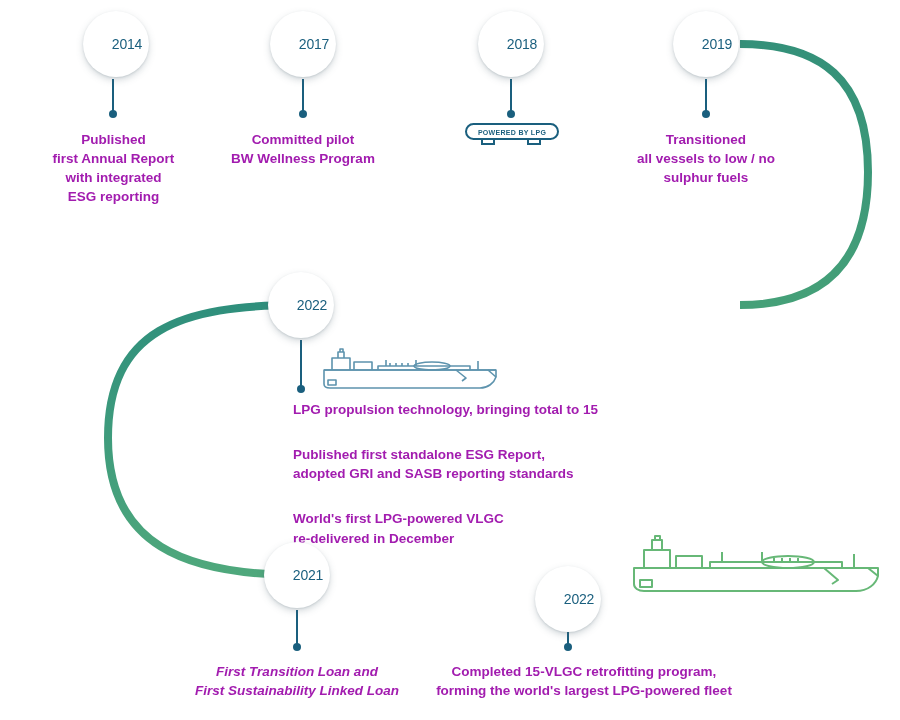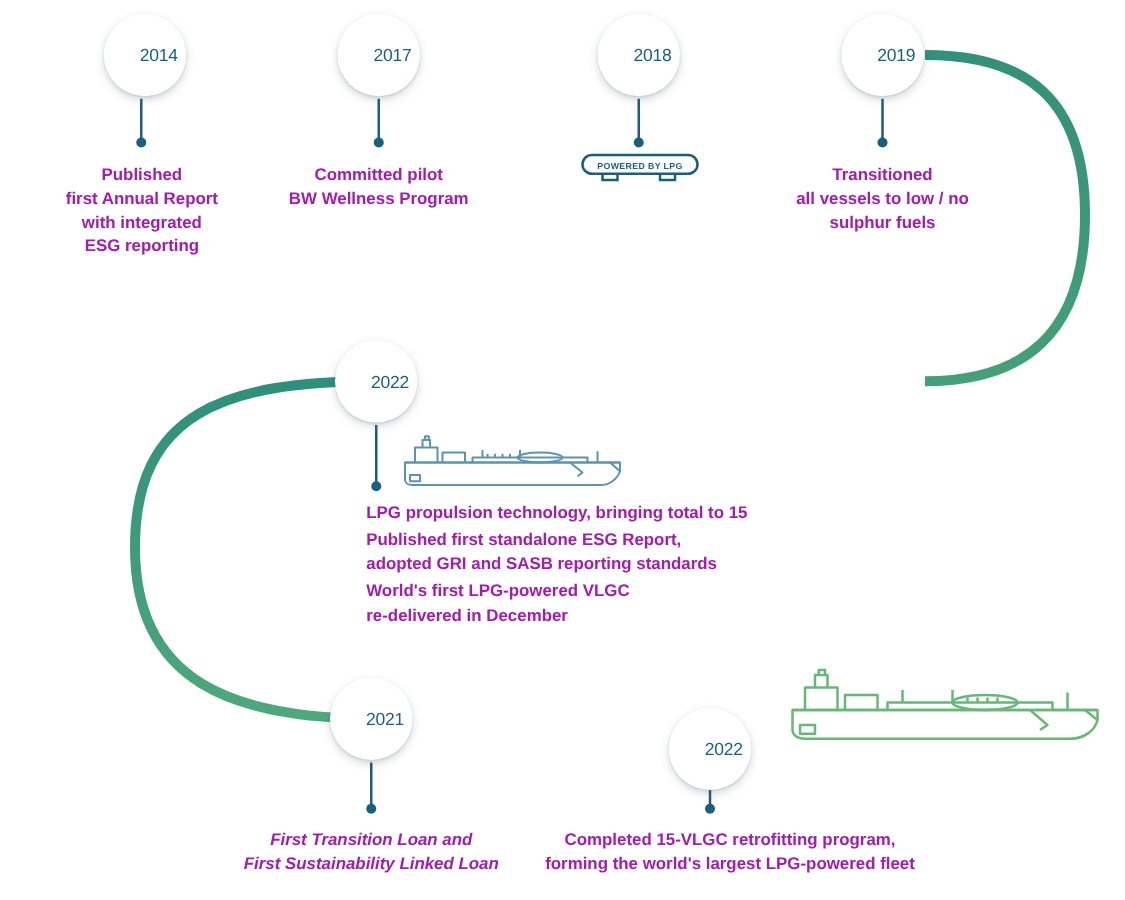--- a/index.html
+++ b/index.html
@@ -70,21 +70,21 @@
     position: absolute;
     color: #a21caf;
     font-size: 13.5px;
     font-weight: bold;
     line-height: 1.42;
     z-index: 4;
   }
   .caption.center { text-align: center; }
   .caption.left { text-align: left; }
   .caption p { margin: 0; }
-  .caption .para + .para { margin-top: 3px; }
+  .caption .para + .para { margin-top: 26px; }
   
   .lpg-badge {
     position: absolute;
     z-index: 4;
   }
   
   .ship {
     position: absolute;
     z-index: 4;
   }

